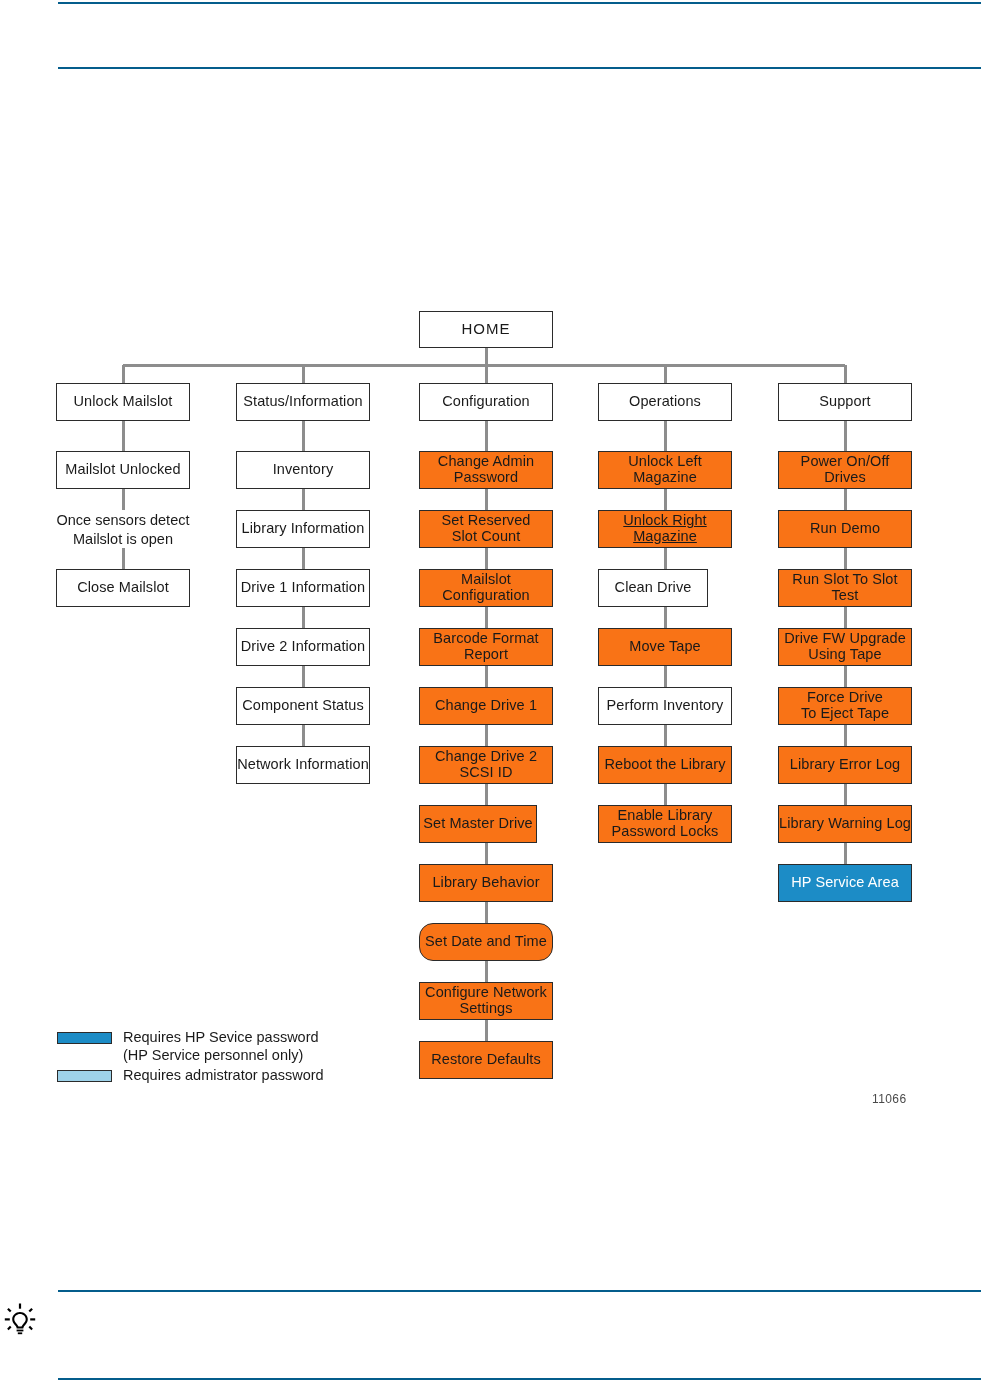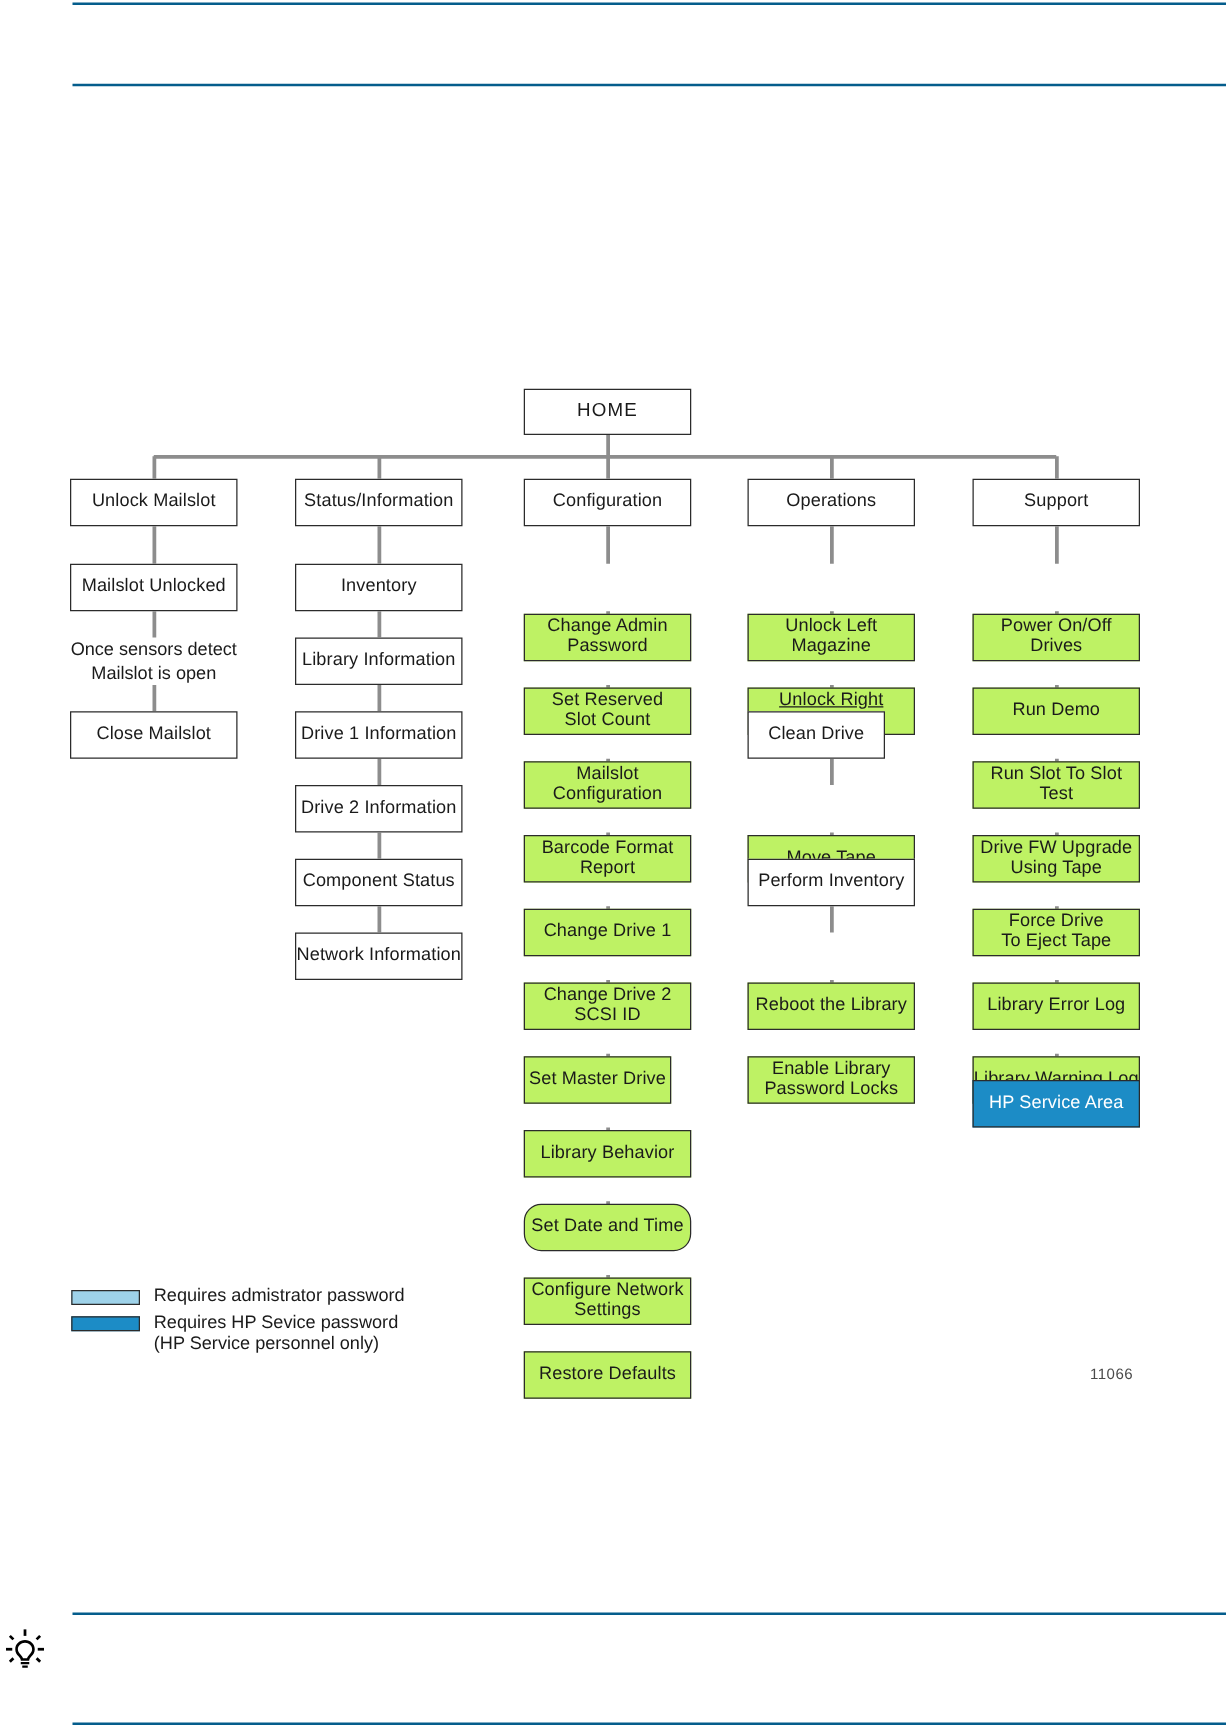--- a/index.html
+++ b/index.html
@@ -63,21 +63,21 @@
     align-items: center;
     justify-content: center;
     text-align: center;
     font-size: 14.5px;
     line-height: 1.08;
     letter-spacing: 0.1px;
     color: #1a1a1a;
     white-space: pre-line;
     z-index: 2;
   }
-  .node.admin   { background: #bef264; margin-top: 40px; }
+  .node.admin   { background: #f97316; }
   .node.service { background: #1c8cc6; color: #ffffff; }
   .node.root    { font-size: 15px; letter-spacing: 1px; }
 
   
   .note {
     position: absolute;
     text-align: center;
     font-size: 14.5px;
     line-height: 1.28;
     color: #1a1a1a;
@@ -240,25 +240,25 @@
       <div class="connector conn-v" style="left: 843.5px; top: 725px; height: 21px;"></div>
       <div class="node admin" style="left: 778px; top: 746px; width: 134px; height: 38px;">Library Error Log</div>
       <div class="connector conn-v" style="left: 843.5px; top: 784px; height: 21px;"></div>
       <div class="node admin" style="left: 778px; top: 805px; width: 134px; height: 38px;">Library Warning Log</div>
       <div class="connector conn-v" style="left: 843.5px; top: 843px; height: 21px;"></div>
       <div class="node service" style="left: 778px; top: 864px; width: 134px; height: 38px;">HP Service Area</div>
     </div>
 
   <div id="legend">
       <div class="legend-row">
-        <div class="legend-swatch admin"></div>
-        <div class="legend-text">Requires admistrator password</div>
-      </div>
-      <div class="legend-row">
         <div class="legend-swatch service"></div>
         <div class="legend-text">Requires HP Sevice password
 (HP Service personnel only)</div>
       </div>
+      <div class="legend-row">
+        <div class="legend-swatch admin"></div>
+        <div class="legend-text">Requires admistrator password</div>
+      </div>
     </div>
 
   <div id="figure-id">11066</div>
 
 </div>
 
 </body></html>

